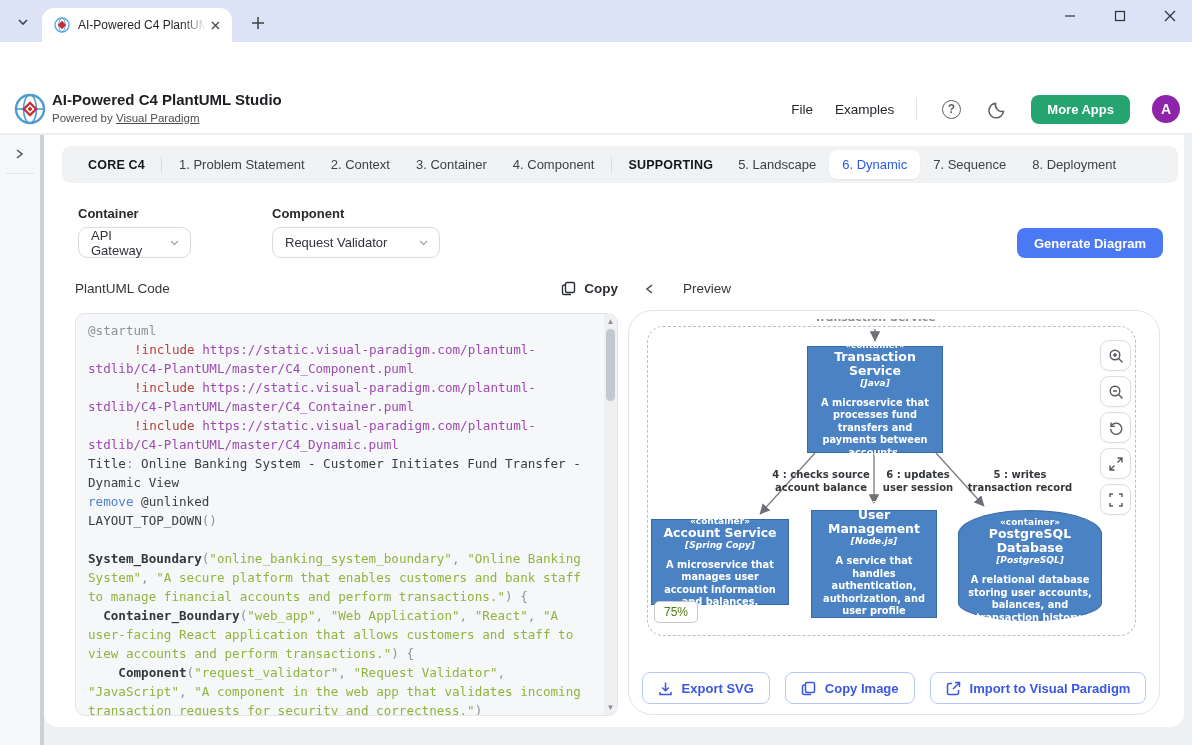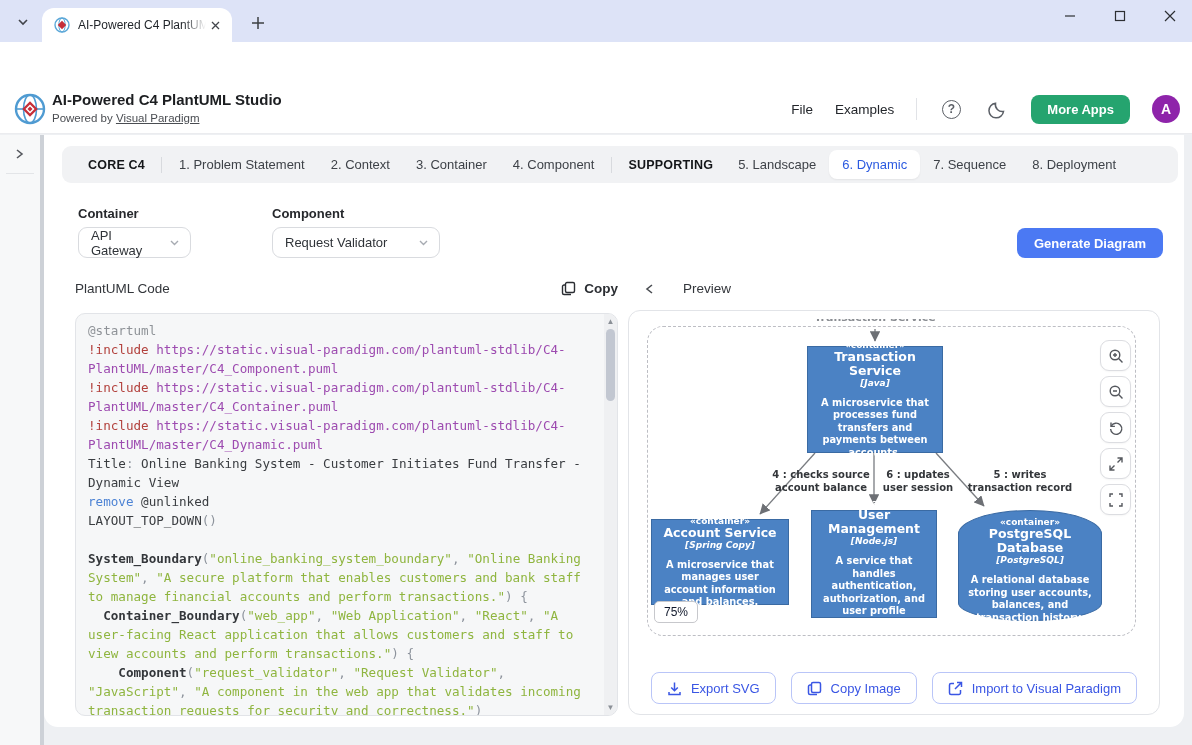--- a/index.html
+++ b/index.html
@@ -81,53 +81,53 @@
   
   .code-box { position:absolute; left:31px; top:178px; width:543px; height:403px; background:#f6f7f8;
               border:1px solid #e2e4e8; border-radius:10px; overflow:hidden; }
   .code-scroll { position:absolute; right:0; top:0; width:13px; height:100%; background:#eff0f2; }
   .code-scroll .sb-arrow { position:absolute; left:0; width:13px; height:13px; color:#8b9097; font-size:8px; display:flex; align-items:center; justify-content:center; }
   .code-scroll .sb-thumb { position:absolute; left:2px; top:15px; width:9px; height:72px; background:#c2c7d1; border-radius:5px; }
   .code-lines { position:absolute; left:0; top:0; right:13px; bottom:0; padding:7px 6px 7px 12px;
                 font-family:"DejaVu Sans Mono", monospace; font-size:12.6px; line-height:19px; }
   .code-line { white-space:pre-wrap; overflow-wrap:anywhere; }
   .tk-cm  { color:#8f9398; }
-  .tk-inc { color:#b2403c; }
+  .tk-inc { color:#b2403c;margin-left:46px; }
   .tk-url { color:#9d4bb0; }
   .tk-kw  { color:#4d83d4; }
   .tk-fn  { color:#34373b; font-weight:bold; }
   .tk-tx  { color:#3a3d41; }
   .tk-pn  { color:#8d939c; }
   .tk-str { color:#8fb53f; }
 
   
   .preview-card { position:absolute; left:584px; top:175px; width:532px; height:405px; background:#fff;
-                  border:1px solid #e2e4e8; border-radius:12px; padding:8px; }
+                  border:1px solid #e2e4e8; border-radius:24px; padding:8px; }
   .diagram-canvas { position:relative; width:516px; height:342px; overflow:hidden; background:#fff; }
   .sys-boundary { position:absolute; left:10px; top:7px; width:489px; height:310px; border:1.5px dashed #bdbec4; border-radius:16px; }
   .clipped-label { position:absolute; left:158px; top:-8px; width:160px; text-align:center; font-family:"DejaVu Sans", sans-serif;
                    font-size:11px; font-weight:bold; color:#8a8d92; background:#fff; }
   .arrows-svg { position:absolute; left:0; top:0; width:516px; height:342px; }
   .c4-box { position:absolute; background:#4b82c4; border:1px solid #3a6aa3; color:#fff; text-align:center;
             font-family:"DejaVu Sans", sans-serif; display:flex; flex-direction:column; justify-content:center; padding:4px 6px; }
   .c4-box .st { font-size:9px; font-weight:bold; }
   .c4-box .nm { font-size:12.5px; font-weight:bold; line-height:14px; }
   .c4-box .tech { font-size:9px; font-weight:bold; font-style:italic; }
   .c4-box .desc { font-size:9.8px; font-weight:bold; line-height:12.5px; margin-top:9px; }
   .cylinder { border-radius:50% 50% 50% 50% / 24px 24px 18px 18px; padding-top:14px; }
   .edge-label { position:absolute; text-align:center; font-family:"DejaVu Sans", sans-serif; font-size:10px; font-weight:bold;
                 color:#33363a; line-height:12.5px; }
   .zoom-badge { position:absolute; left:17px; top:282px; background:#fff; border:1px solid #c7c8cc; border-radius:5px;
-                padding:3px 9px; font-size:12px; color:#0f172a; }
+                padding:3px 9px; font-size:12px; color:#4d7c0f; }
   .canvas-tools { position:absolute; right:22px; top:21px; display:flex; flex-direction:column; gap:5px; }
   .tool-btn { width:31px; height:31px; background:#fff; border:1px solid #dcdde1; border-radius:9px; color:#55585e;
               display:flex; align-items:center; justify-content:center; box-shadow:0 1px 2px rgba(0,0,0,.04); }
   .preview-actions { position:absolute; left:0; right:0; bottom:10px; display:flex; justify-content:center; gap:15px; }
   .outline-btn { height:32px; padding:0 15px; background:#fff; border:1px solid #b9c5f8; border-radius:8px;
-                 color:#3a56e4; font-size:13px; font-weight:normal; display:flex; align-items:center; gap:9px; }
+                 color:#3a56e4; font-size:13px; font-weight:bold; display:flex; align-items:center; gap:9px; }
 
   .ic { display:block; }
 </style>
 </head>
 <body>
 
 <div class="tabstrip">
   <div class="tab-search-btn">
     <svg class="ic" width="12" height="12" viewBox="0 0 12 12">
         <polyline points="2,4 6,8 10,4" fill="none" stroke="currentColor" stroke-width="1.6"></polyline>

